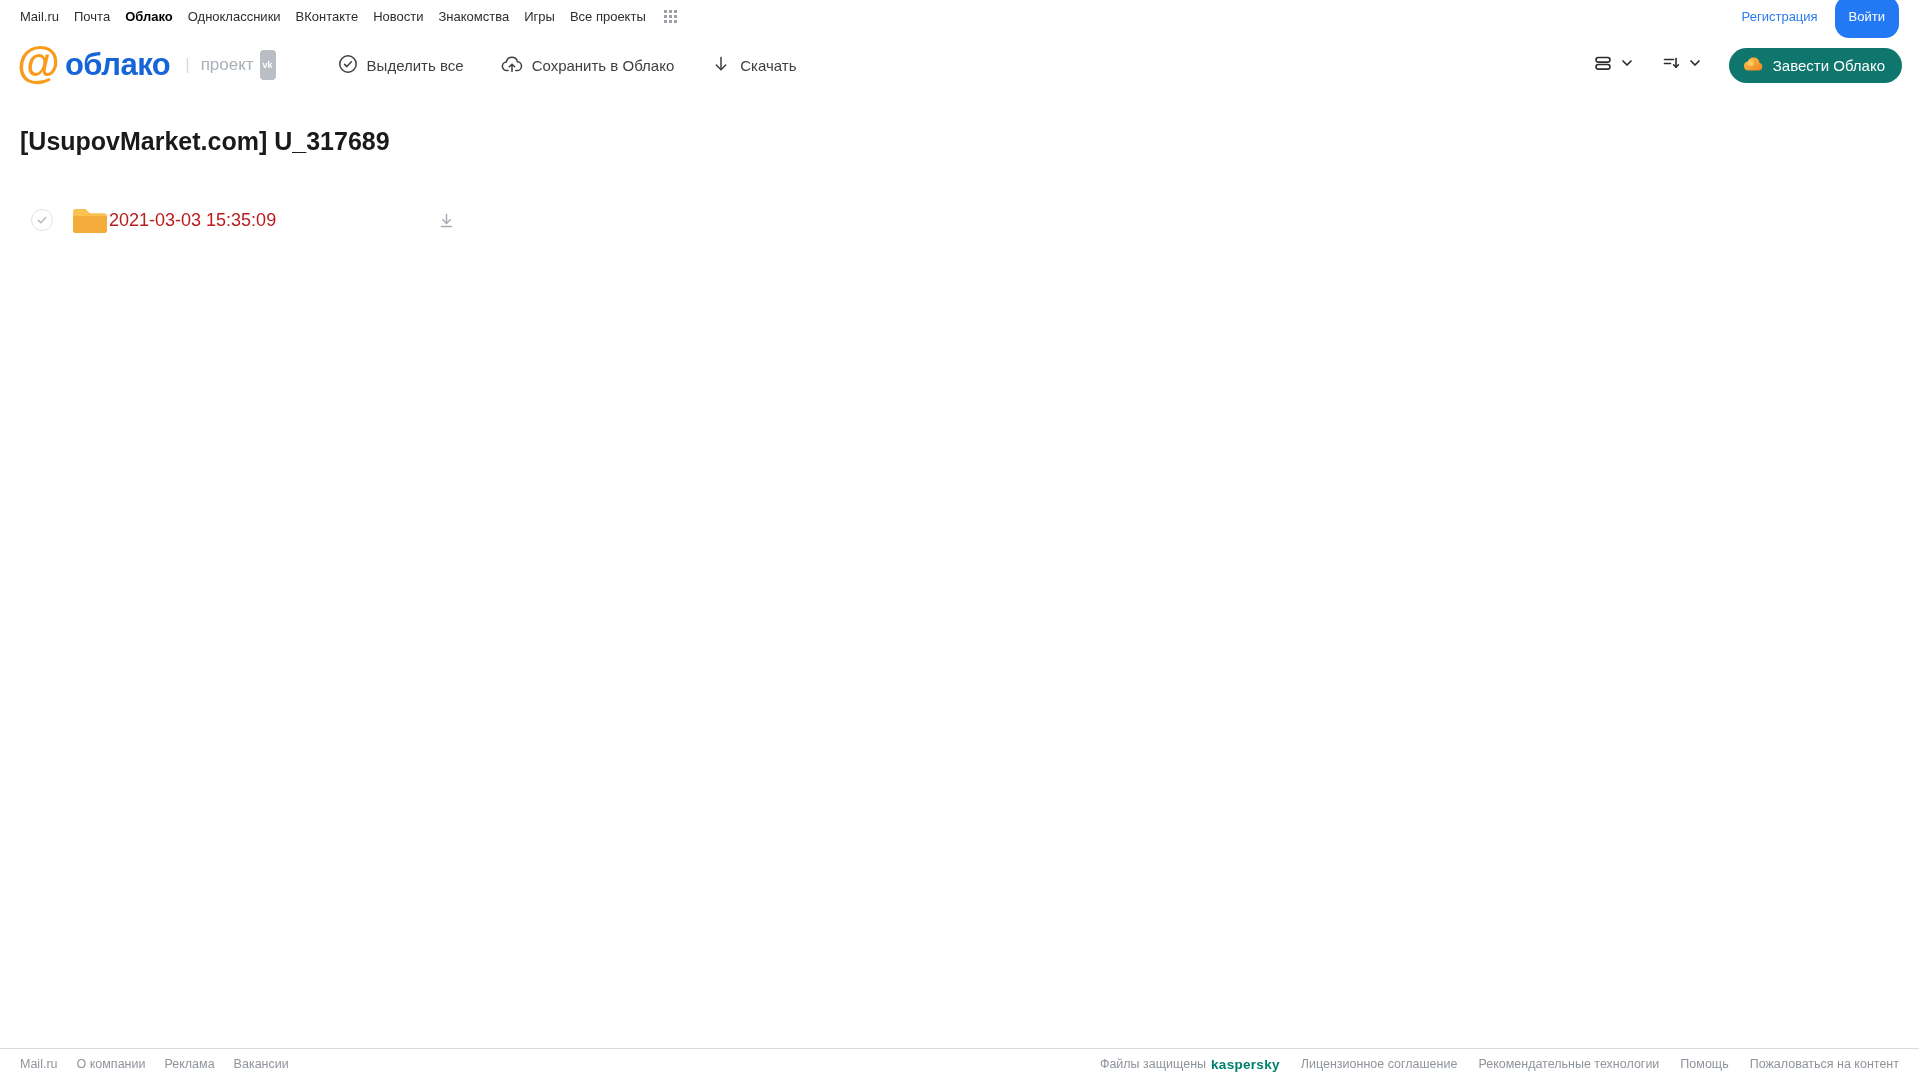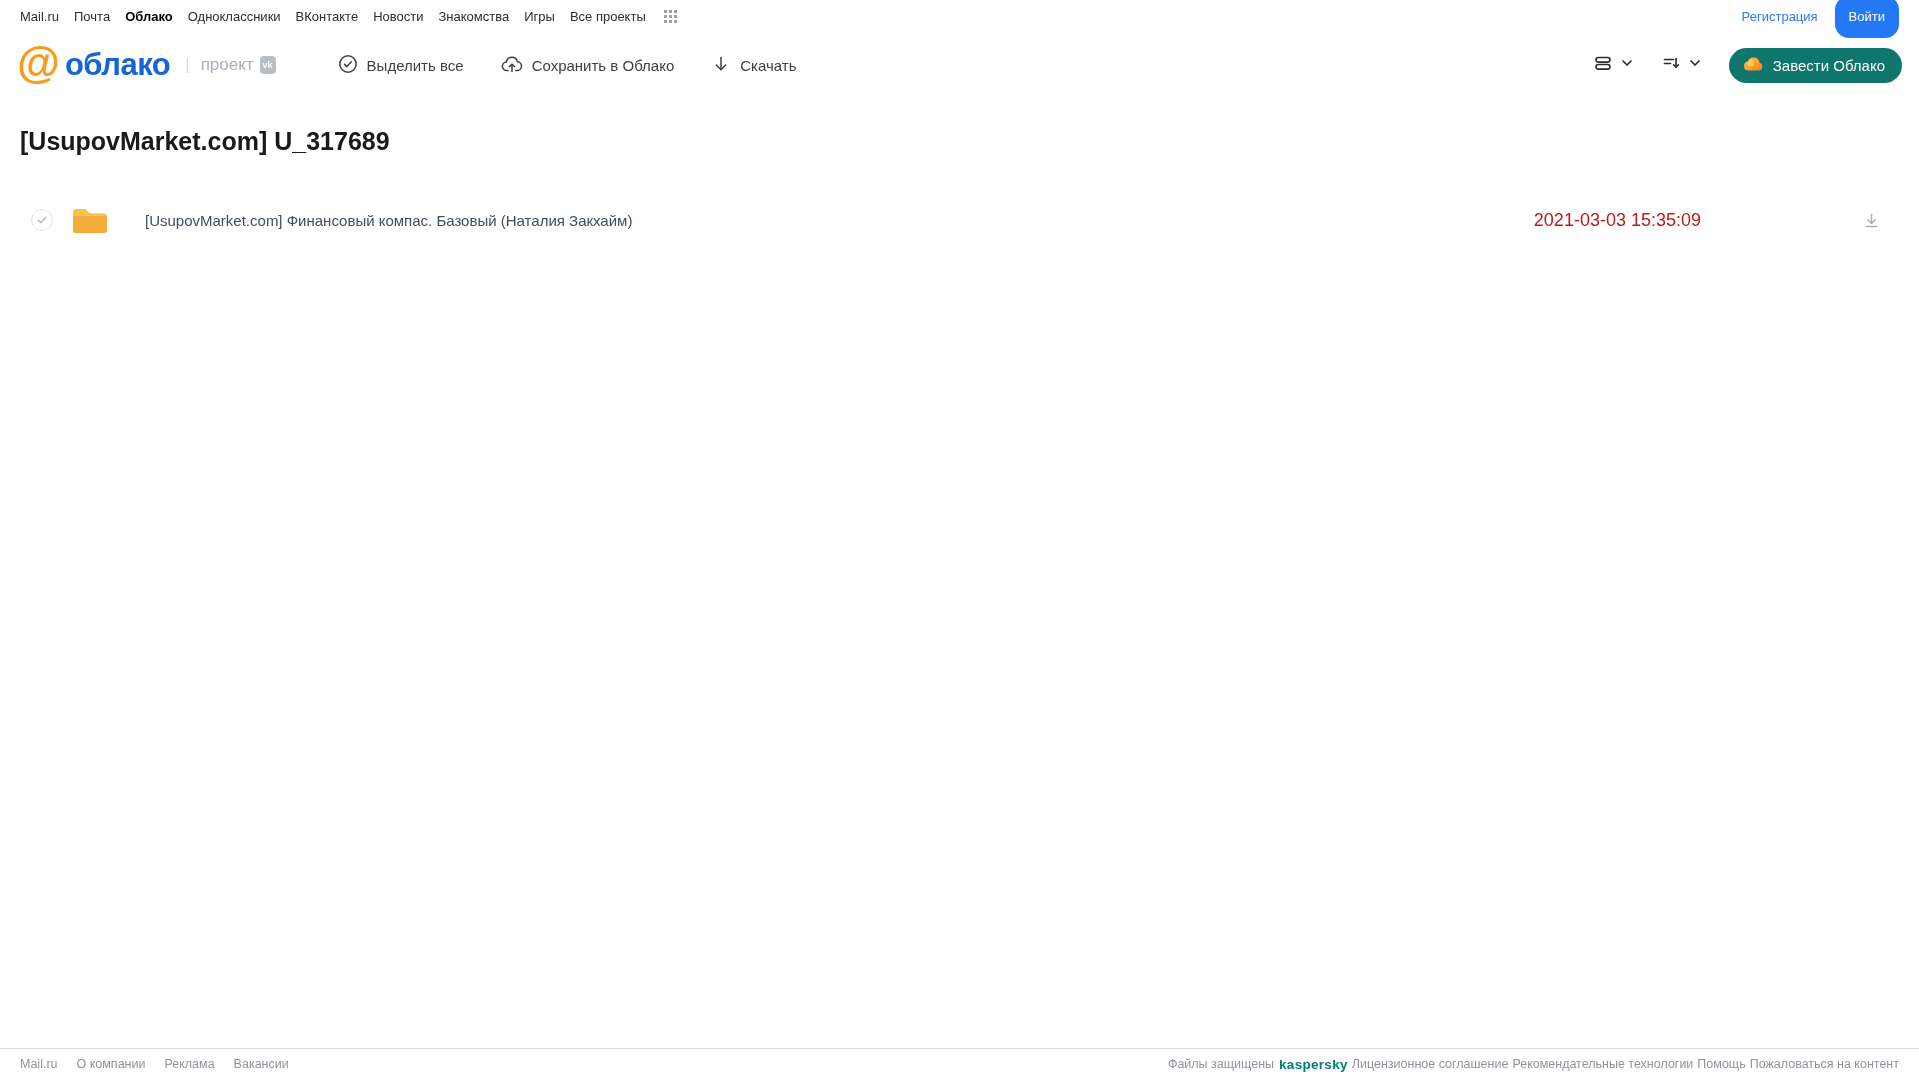--- a/index.html
+++ b/index.html
@@ -21,21 +21,21 @@
   .reg-link { color:#2b7af0; cursor:pointer; }
   .login-btn { background:#2379f3; color:#fff; border:none; border-radius:14px; height:42px; padding:0 14px; font-size:13px; font-family:inherit; cursor:pointer; }
 
   
   .header { display:flex; align-items:center; height:64px; padding:0 17px; }
   .logo { display:flex; align-items:center; cursor:pointer; }
   .logo-at { font-size:44px; font-weight:700; color:#f99b1c; line-height:0.9; margin-top:-5px; }
   .logo-text { font-size:31px; font-weight:700; color:#1565d8; margin-left:5px; letter-spacing:-0.5px; }
   .logo-sep { color:#d5d8dc; margin:0 11px 0 15px; font-size:17px; font-weight:300; }
   .project-label { color:#a9afb7; font-size:17px; }
-  .vk-badge { width:16px; height:18px; background:#b9bec5; color:#fff; border-radius:4px; font-size:9px; font-weight:700; display:inline-flex; align-items:center; justify-content:center; margin-left:6px; }
+  .vk-badge { width:16px; height:30px; background:#b9bec5; color:#fff; border-radius:4px; font-size:9px; font-weight:700; display:inline-flex; align-items:center; justify-content:center; margin-left:6px; }
 
   .toolbar { display:flex; align-items:center; gap:37px; margin-left:62px; font-size:15px; color:#3f3f3f; }
   .tool { display:flex; align-items:center; gap:9px; cursor:pointer; }
 
   .header-right { margin-left:auto; display:flex; align-items:center; }
   .icon-group { display:flex; align-items:center; gap:7px; margin-right:27px; cursor:pointer; }
   .create-btn { display:flex; align-items:center; gap:9px; background:#0f766e; color:#fff; height:35px; border-radius:18px; padding:0 17px 0 14px; font-size:15px; border:none; font-family:inherit; cursor:pointer; }
 
   
   .page-title { font-size:25px; color:#1a1a1a; margin:30px 0 0 20px; font-weight:700; }
@@ -43,21 +43,21 @@
   .row-check { width:22px; height:22px; border:1px solid #e3e5e9; border-radius:50%; display:flex; align-items:center; justify-content:center; background:#fff; cursor:pointer; flex:none; }
   .folder-wrap { margin-left:18px; display:flex; cursor:pointer; flex:none; }
   .file-name { margin-left:36px; font-size:15px; color:#424d5c; flex:1; cursor:pointer; }
   .file-date { font-size:18px; color:#b91c1c; white-space:nowrap; }
   .row-download { margin-left:162px; margin-right:39px; display:flex; cursor:pointer; }
 
   
   .footer { position:absolute; left:0; right:0; bottom:0; height:31px; border-top:1px solid #dadada; display:flex; align-items:center; padding:0 20px; font-size:12.5px; color:#8f959c; background:#fff; }
   .footer-left { display:flex; gap:19px; }
   .footer-link { color:#8f959c; cursor:pointer; }
-  .footer-right { margin-left:auto; display:flex; align-items:center; gap:4px; }
+  .footer-right { margin-left:auto; display:flex; align-items:center; gap:21px; }
   .kasp-wrap { display:flex; align-items:center; gap:5px; }
   .kaspersky { color:#00806c; font-weight:700; font-size:13.5px; letter-spacing:0.3px; cursor:pointer; }
 </style>
 </head>
 <body>
 
 <div class="topnav">
   <a class="nav-item">Mail.ru</a>
   <a class="nav-item">Почта</a>
   <a class="nav-item active">Облако</a>
@@ -178,21 +178,20 @@
     <svg width="12" height="12" viewBox="0 0 12 12" fill="none" stroke="#b8bdc4" stroke-width="1.6" stroke-linecap="round" stroke-linejoin="round">
       <path d="M2.4 6.4l2.4 2.4 4.8-5.2"></path>
     </svg>
   </div>
   <span class="folder-wrap">
     <svg width="38" height="32" viewBox="0 0 38 32">
       <path d="M2 8a3 3 0 0 1 3-3h9.6l4.2 4.2H33a3 3 0 0 1 3 3V26a3 3 0 0 1-3 3H5a3 3 0 0 1-3-3z" fill="#f8c150"></path>
       <path d="M2 12h34v14a3 3 0 0 1-3 3H5a3 3 0 0 1-3-3z" fill="#f3ac3a"></path>
     </svg>
   </span>
-  <a class="file-name">[UsupovMarket.com] Финансовый компас. Базовый (Наталия Закхайм)</a>
   <span class="file-date">2021-03-03 15:35:09</span>
   <span class="row-download">
     <svg width="17" height="17" viewBox="0 0 17 17" fill="none" stroke="#a6acb3" stroke-width="1.5" stroke-linecap="round" stroke-linejoin="round">
       <path d="M8.5 2.5v8.5"></path>
       <path d="M4.8 7.8l3.7 3.7 3.7-3.7"></path>
       <path d="M3.5 14.5h10"></path>
     </svg>
   </span>
 </div>
 

